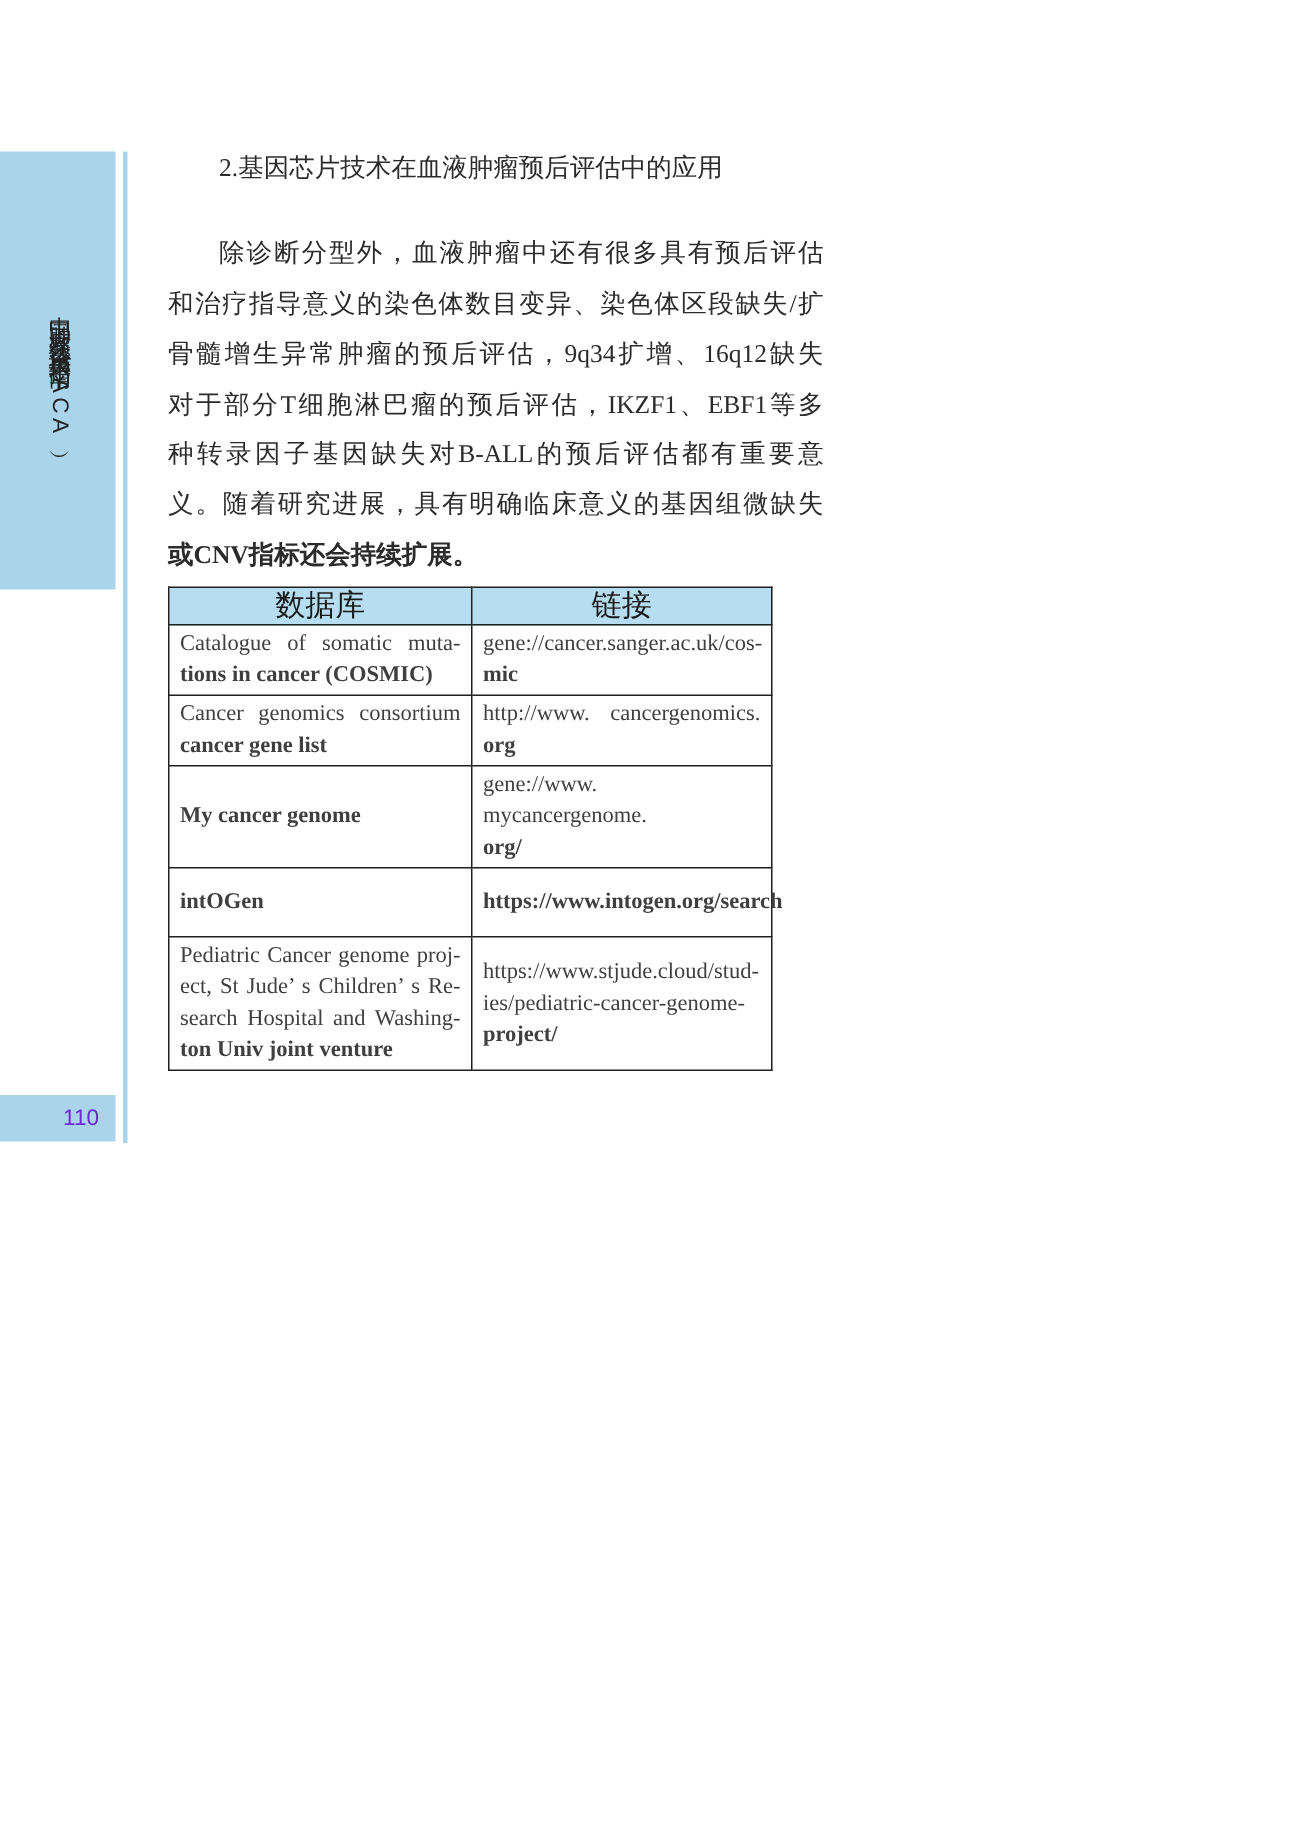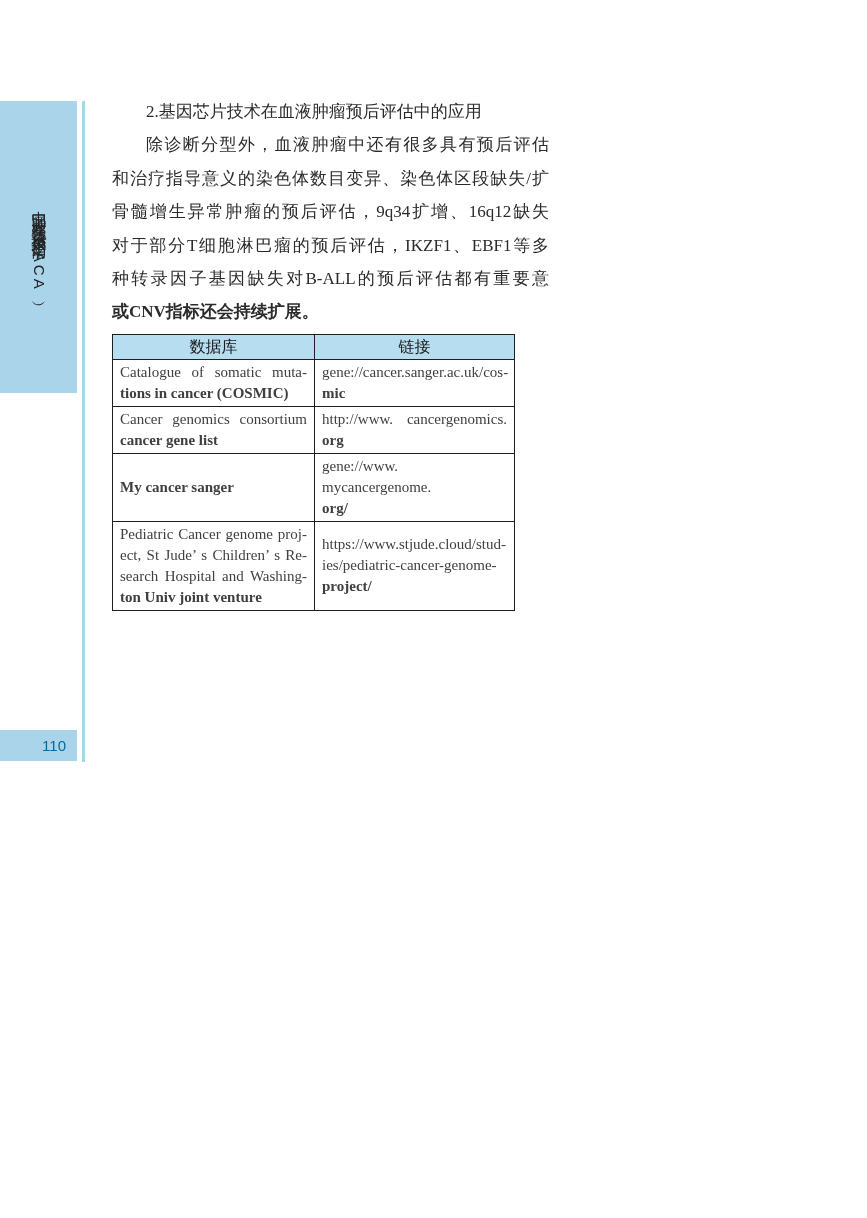--- a/index.html
+++ b/index.html
@@ -39,35 +39,35 @@
     position: absolute;
     left: 0; top: 730px;
     width: 77px; height: 31px;
     background: #a9d4ea;
     display: flex;
     align-items: center;
     justify-content: flex-end;
     padding-right: 11px;
     font-family: "Liberation Sans", "DejaVu Sans", sans-serif;
     font-size: 15px;
-    color: #0369a1;
+    color: #6d28d9;
   }
   
   .content {
     position: absolute;
     left: 112px; top: 95px;
     width: 437px;
     color: #2b2b2b;
     font-size: 17px;
     line-height: 33.4px;
   }
   .heading { text-indent: 2em; white-space: nowrap; }
   .lines .ln { text-align: justify; text-align-last: justify; }
   .lines .ln:last-child { text-align-last: left; font-weight: bold; }
-  .para .ln:first-child { text-indent: 2em; }
+  .para .ln:first-child { text-indent: 2em; margin-top: 24px; }
   .tbl-caption {
     margin-top: 5px;
     width: 402px;
     text-align: center;
     font-family: "Liberation Sans", "DejaVu Sans", sans-serif;
     font-weight: bold;
     font-size: 16px;
     line-height: 22px;
     color: #1a1a1a;
   }
@@ -85,21 +85,21 @@
     vertical-align: middle;
     padding: 2px 7px;
   }
   table.db-table col.c1 { width: 202px; }
   table.db-table col.c2 { width: 200px; }
   table.db-table th {
     background: #b6ddf0;
     height: 25px;
     font-family: "Liberation Sans", "DejaVu Sans", sans-serif;
     font-weight: normal;
-    font-size: 16px;
+    font-size: 20px;
     color: #1a1a1a;
     text-align: center;
     padding: 1px 0;
   }
   tbody tr:nth-child(1) { height: 46px; margin-left: 30px; }
   tbody tr:nth-child(2) { height: 41px; padding-left: 32px; }
   tbody tr:nth-child(3) { height: 43px; }
   tbody tr:nth-child(4) { height: 46px; }
   tbody tr:nth-child(5) { height: 25px; }
   tbody tr:nth-child(6) { height: 80px; }
@@ -122,20 +122,21 @@
   <main class="content">
 
     <div class="heading">2.基因芯片技术在血液肿瘤预后评估中的应用</div>
 
     <div class="para lines">
         <div class="ln">除诊断分型外，血液肿瘤中还有很多具有预后评估</div>
         <div class="ln">和治疗指导意义的染色体数目变异、染色体区段缺失/扩</div>
         <div class="ln">骨髓增生异常肿瘤的预后评估，9q34扩增、16q12缺失</div>
         <div class="ln">对于部分T细胞淋巴瘤的预后评估，IKZF1、EBF1等多</div>
         <div class="ln">种转录因子基因缺失对B-ALL的预后评估都有重要意</div>
+        <div class="ln">义。随着研究进展，具有明确临床意义的基因组微缺失</div>
         <div class="ln">或CNV指标还会持续扩展。</div>
       </div>
 
 
     <table class="db-table">
       <colgroup>
           <col class="c1">
           <col class="c2">
         </colgroup>
       <thead>
@@ -160,25 +161,33 @@
               <div class="ln">Cancer genomics consortium</div>
               <div class="ln">cancer gene list</div>
             </td>
           <td class="lines">
               <div class="ln">http://www. cancergenomics.</div>
               <div class="ln">org</div>
             </td>
         </tr>
         <tr>
           <td class="lines">
-              <div class="ln">My cancer sanger</div>
+              <div class="ln">My cancer genome</div>
             </td>
           <td class="lines">
               <div class="ln">gene://www. mycancergenome.</div>
               <div class="ln">org/</div>
+            </td>
+        </tr>
+        <tr>
+          <td class="lines">
+              <div class="ln">intOGen</div>
+            </td>
+          <td class="lines">
+              <div class="ln">https://www.intogen.org/search</div>
             </td>
         </tr>
         <tr>
           <td class="lines">
               <div class="ln">Pediatric Cancer genome proj-</div>
               <div class="ln">ect, St Jude’ s Children’ s Re-</div>
               <div class="ln">search Hospital and Washing-</div>
               <div class="ln">ton Univ joint venture</div>
             </td>
           <td class="lines">

